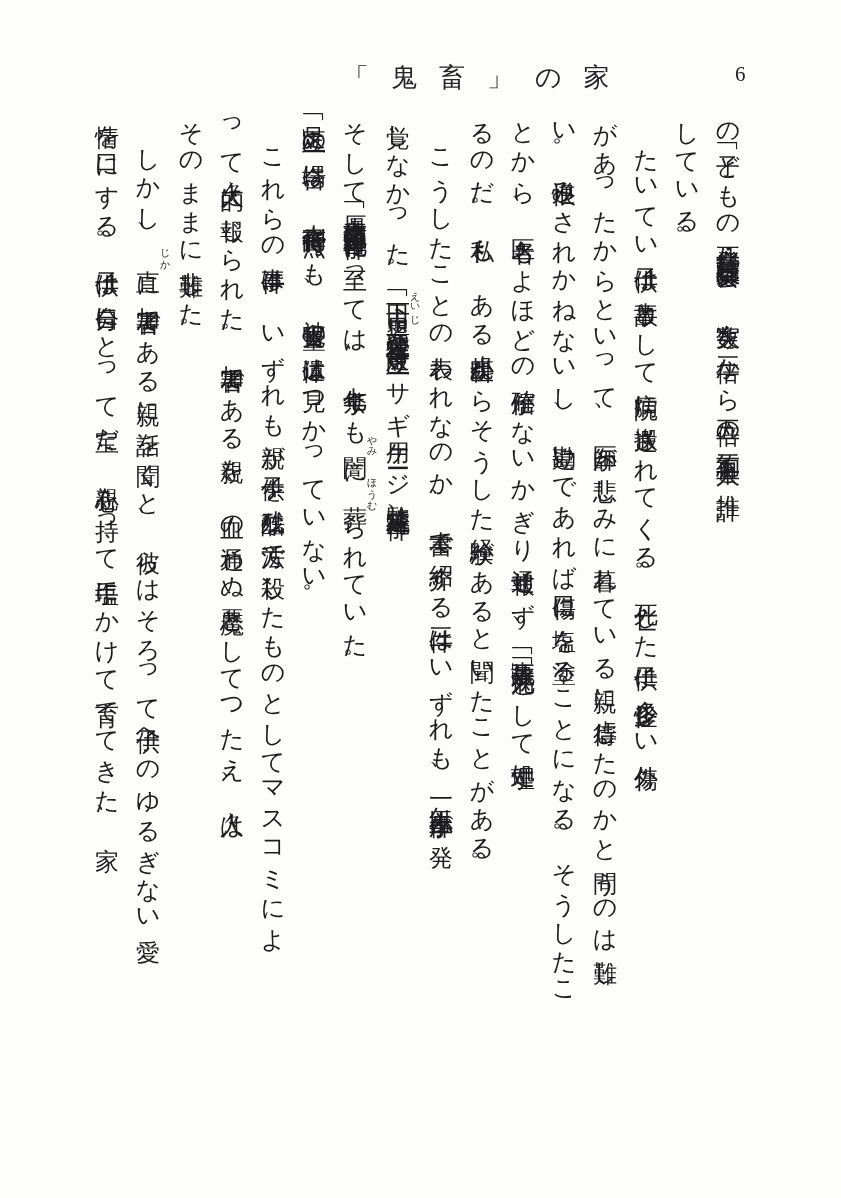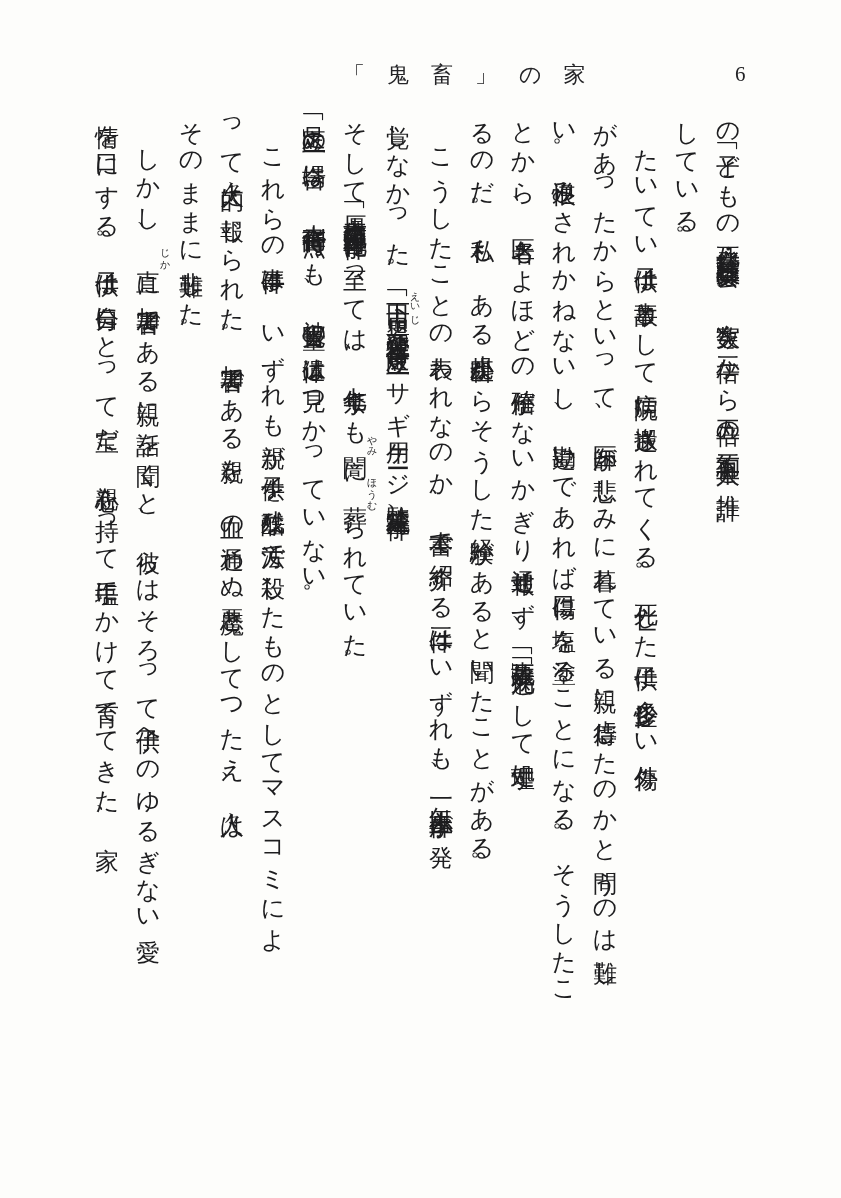--- a/index.html
+++ b/index.html
@@ -12,21 +12,21 @@
     background: #fdfdfb;
     overflow: hidden;
     font-family: "Liberation Serif", "DejaVu Serif", serif;
     color: #1d1d1f;
   }
 
   .header-title {
     position: absolute;
     top: 60px;
     left: 343px;
-    font-size: 22px;
+    font-size: 26px;
     letter-spacing: 22px;
     white-space: nowrap;
     color: #242427;
   }
 
   .page-number {
     position: absolute;
     top: 62px;
     left: 735px;
     font-size: 21px;

